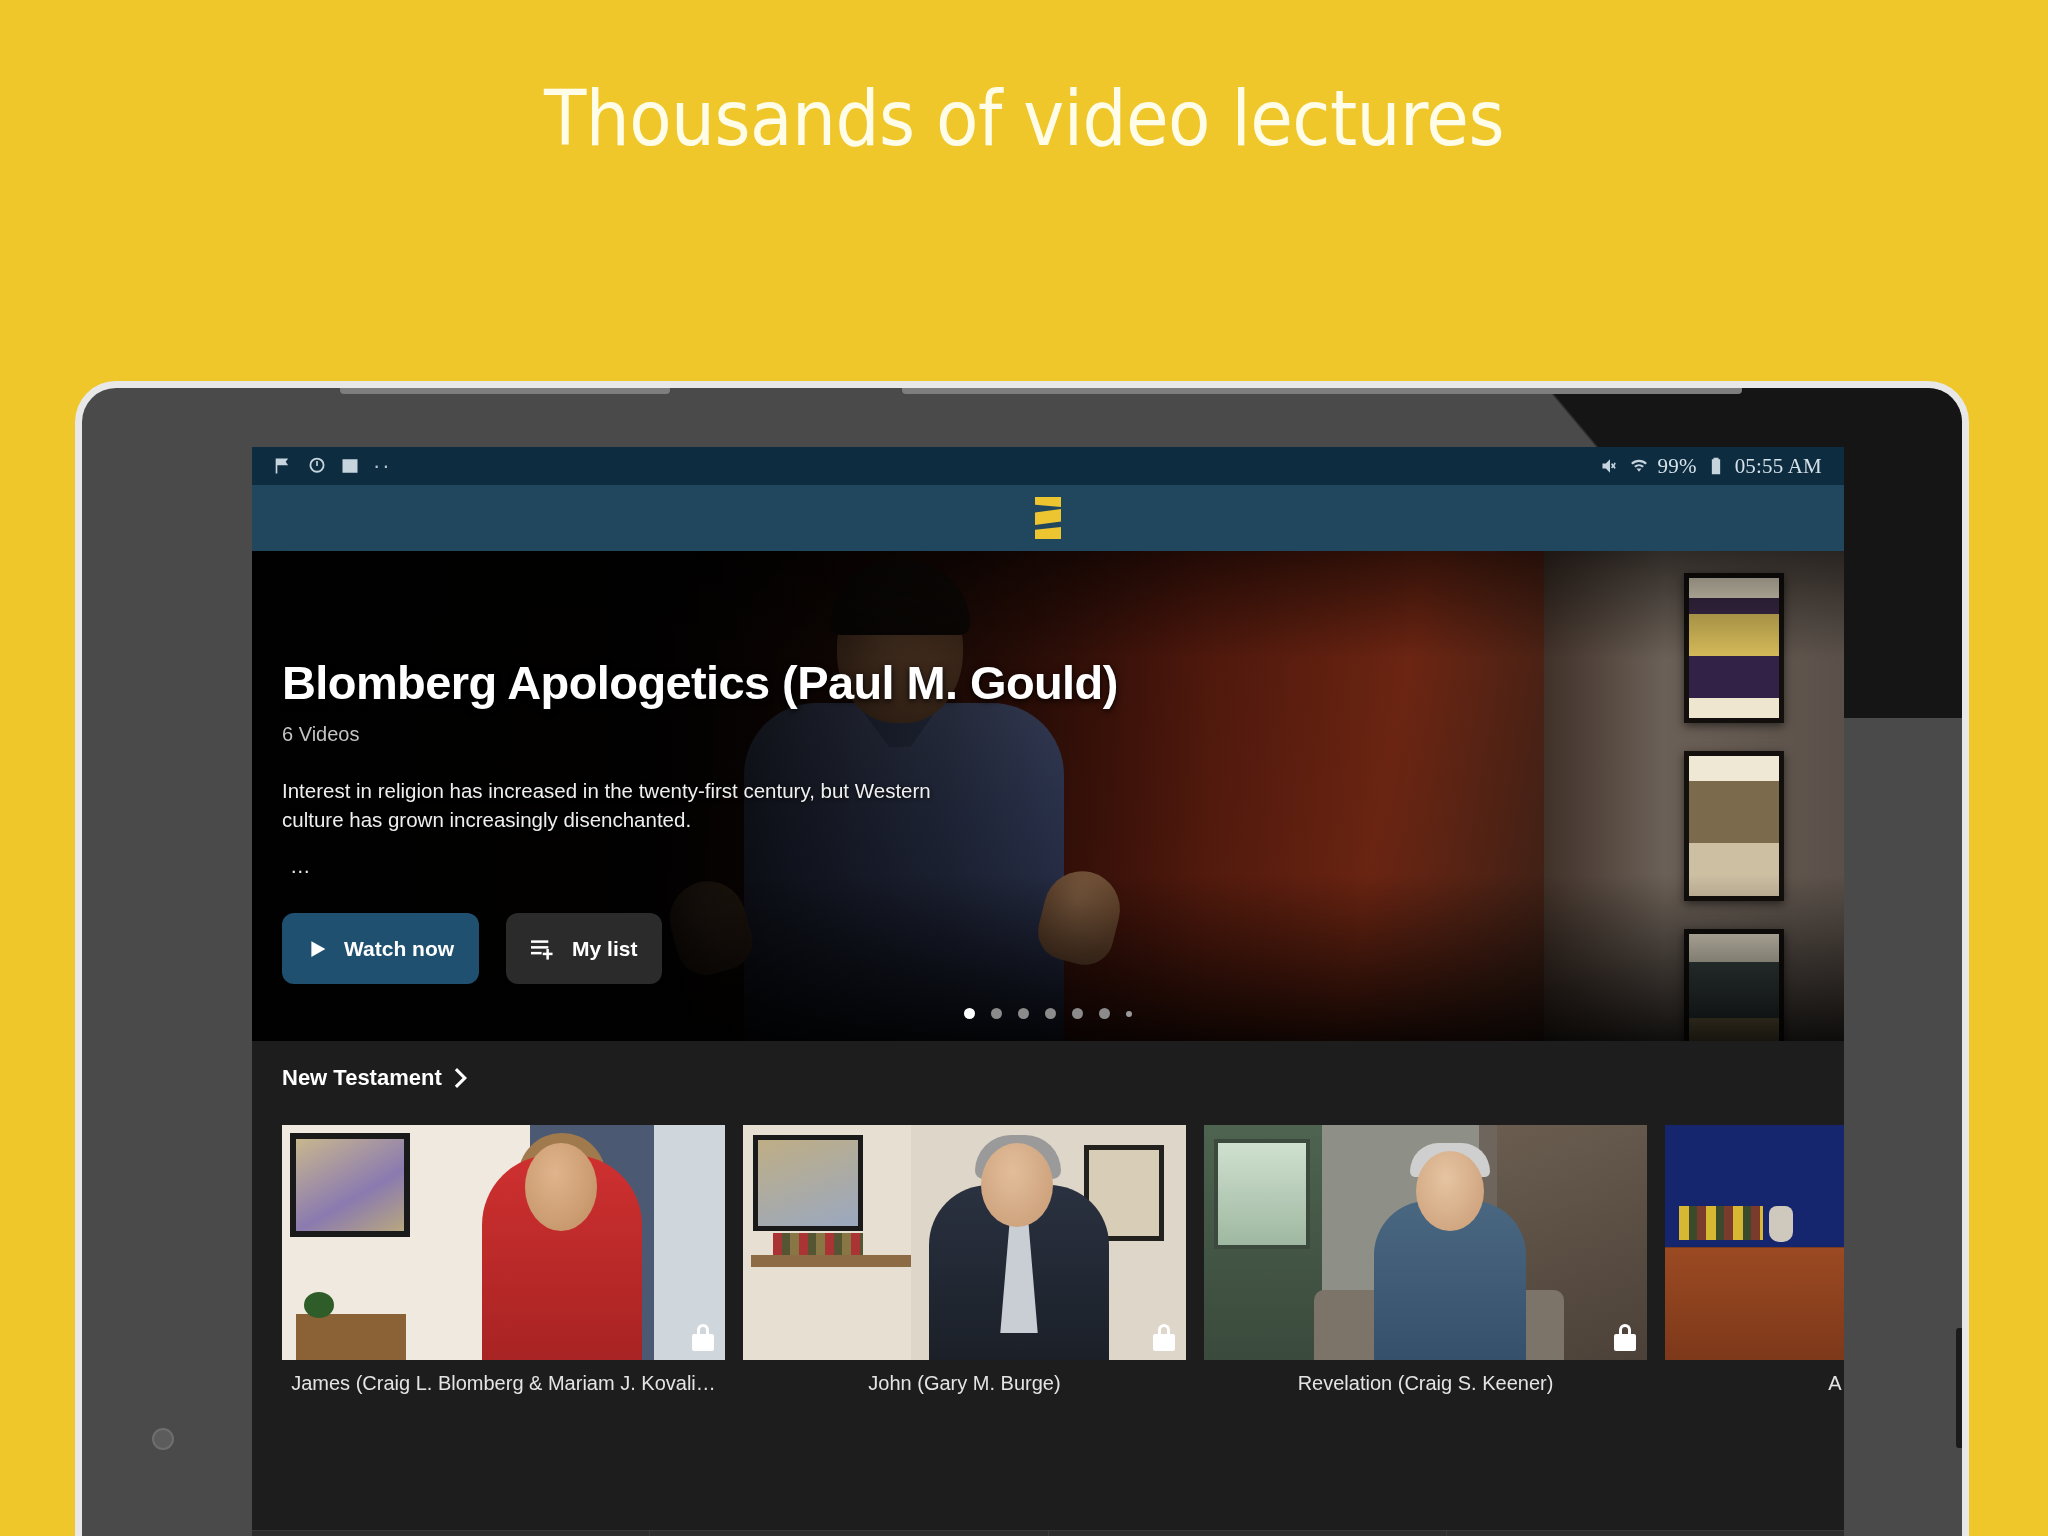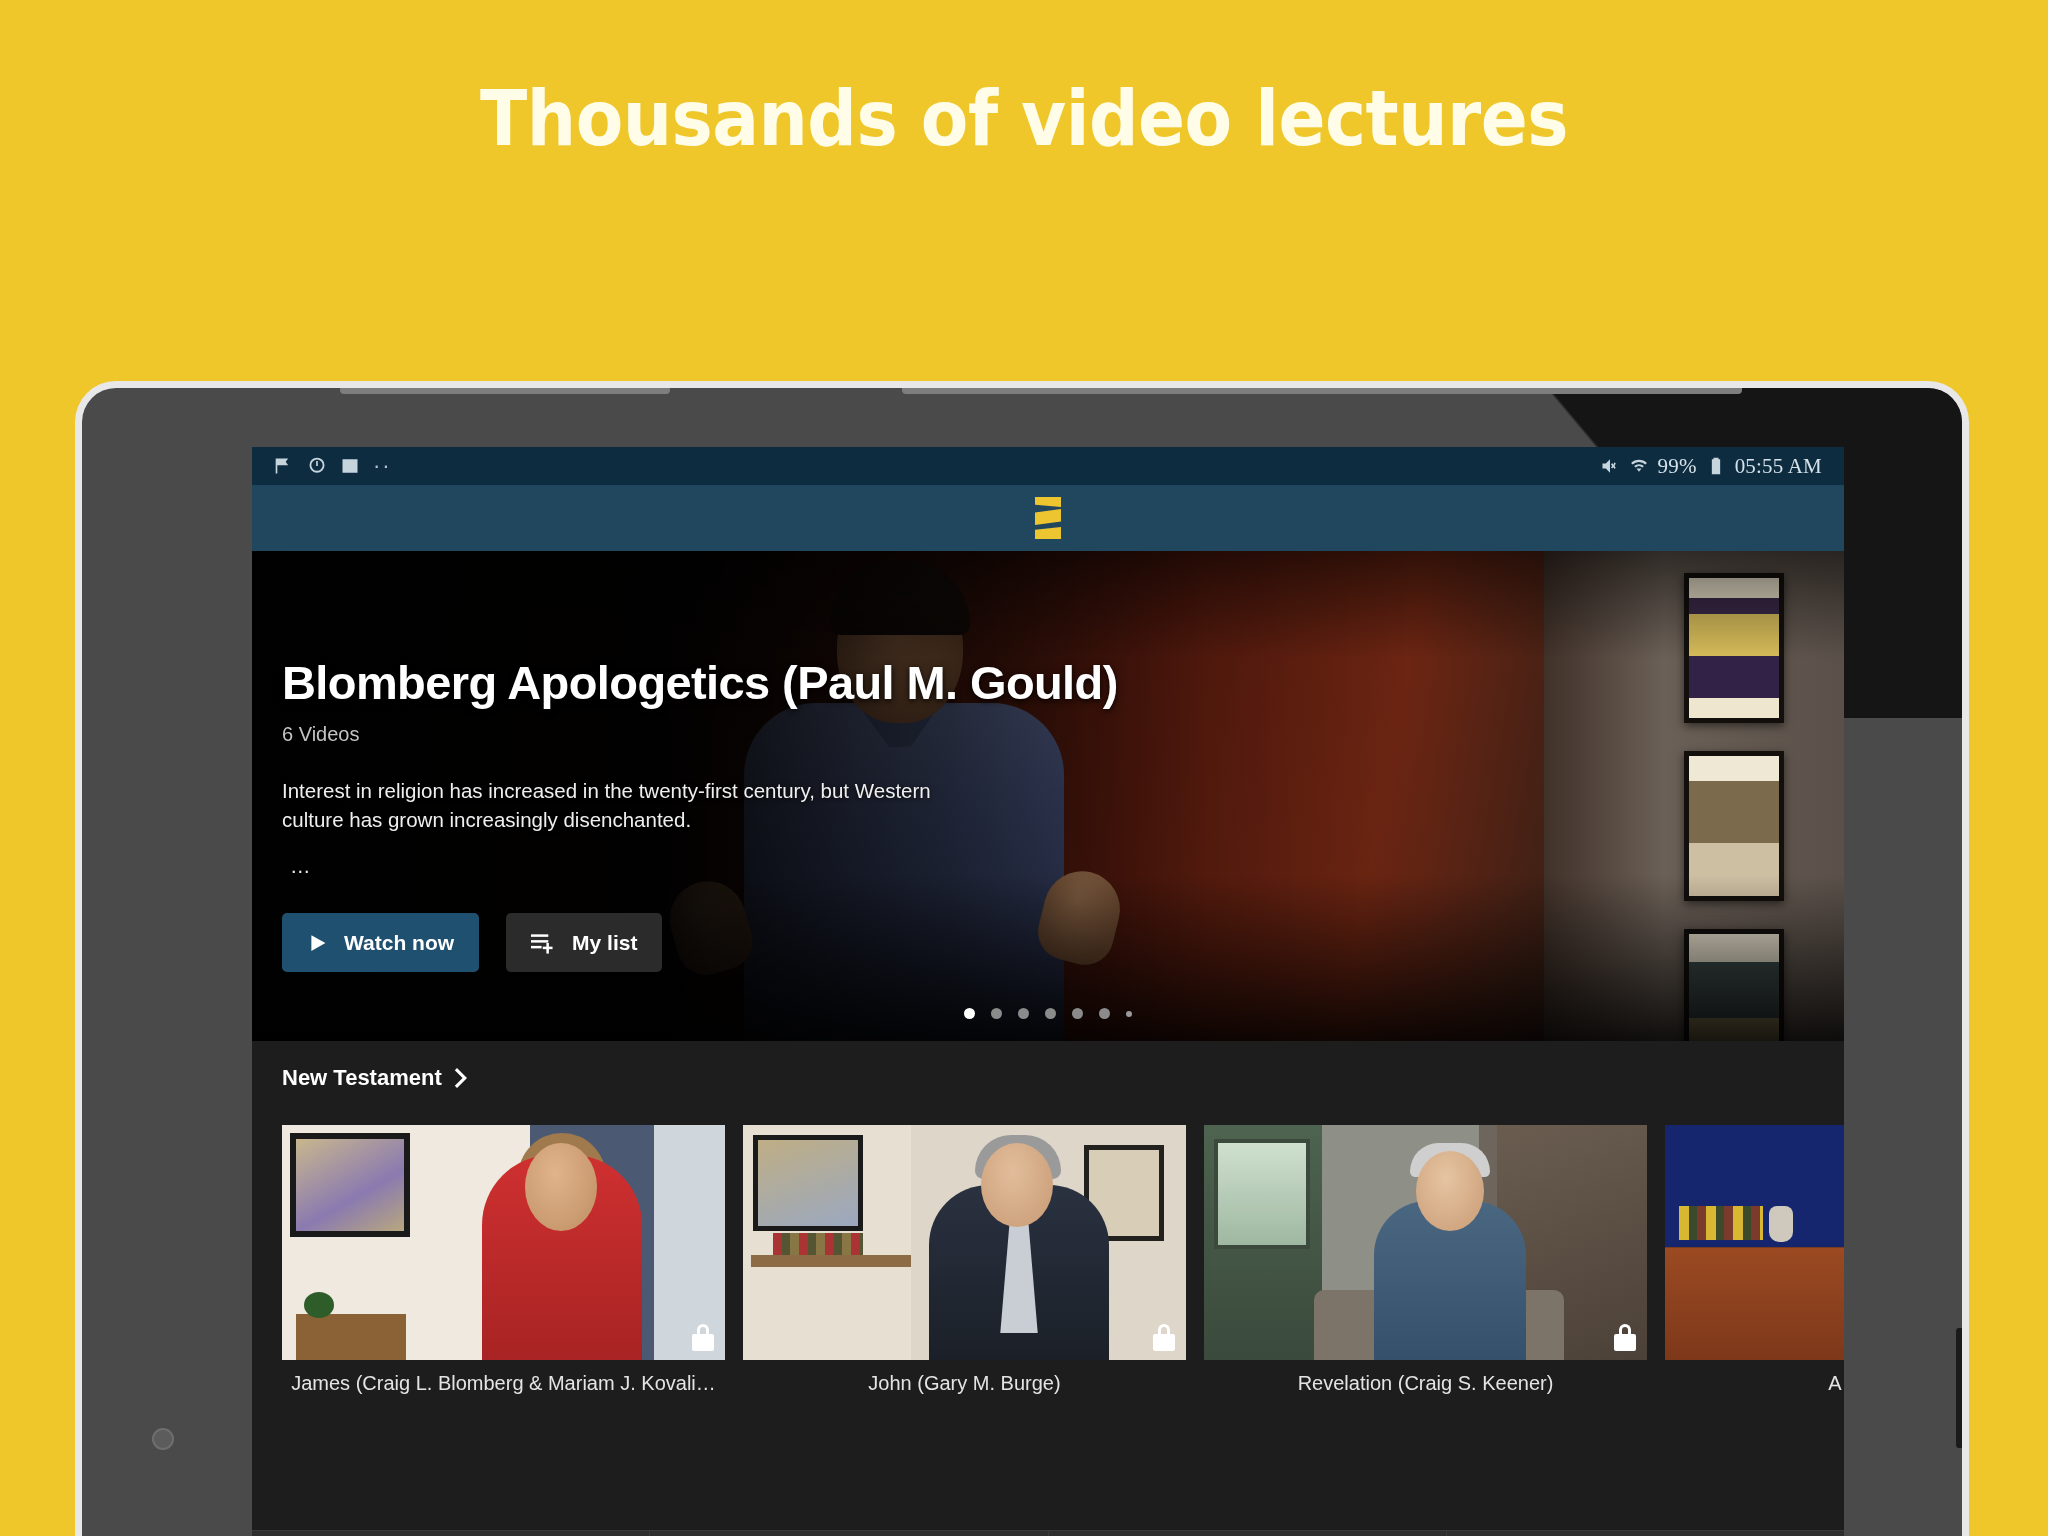--- a/index.html
+++ b/index.html
@@ -10,21 +10,21 @@
     position:relative;
   }
 
   
   .promo {
     position:absolute; top:78px; left:0; width:100%;
     text-align:center;
     color:#fffde8;
     font-family:"DejaVu Sans Condensed","Liberation Sans", sans-serif;
     font-size:77px;
-    font-weight:700;
+    font-weight:400;
     line-height:1.06;
     letter-spacing:-0.5px;
   }
   .promo .l2 { display:block; }
 
   
   .device {
     position:absolute;
     left:82px; top:388px;
     width:1880px; height:1190px;
@@ -161,21 +161,21 @@
   }
   .hero-sub { color:#c3c3c3; font-size:20px; margin-top:13px; }
   .hero-desc {
     color:#efefef; font-size:20.5px; line-height:1.42; margin-top:30px; max-width:690px;
     text-shadow:0 1px 4px rgba(0,0,0,.85);
   }
   .hero-ellipsis { color:#efefef; font-size:20.5px; margin-top:20px; padding-left:8px; }
   .hero-btns { display:flex; gap:27px; margin-top:35px; }
   .btn {
     display:flex; align-items:center; gap:16px;
-    height:59px; padding:0 25px; border-radius:5px;
+    height:71px; padding:0 25px; border-radius:12px;
     color:#fff; font-size:21px; font-weight:bold; cursor:pointer;
     border:none;
   }
   .btn-primary { background:#1f5070; }
   .btn-secondary { background:#2b2b2b; }
   .btn svg { display:block; fill:#fff; }
 
   .dots { position:absolute; left:0; right:0; bottom:22px; z-index:5;
           display:flex; align-items:center; justify-content:center; gap:16px; }
   .dot { width:11px; height:11px; border-radius:50%; background:#8b8b8b; }

